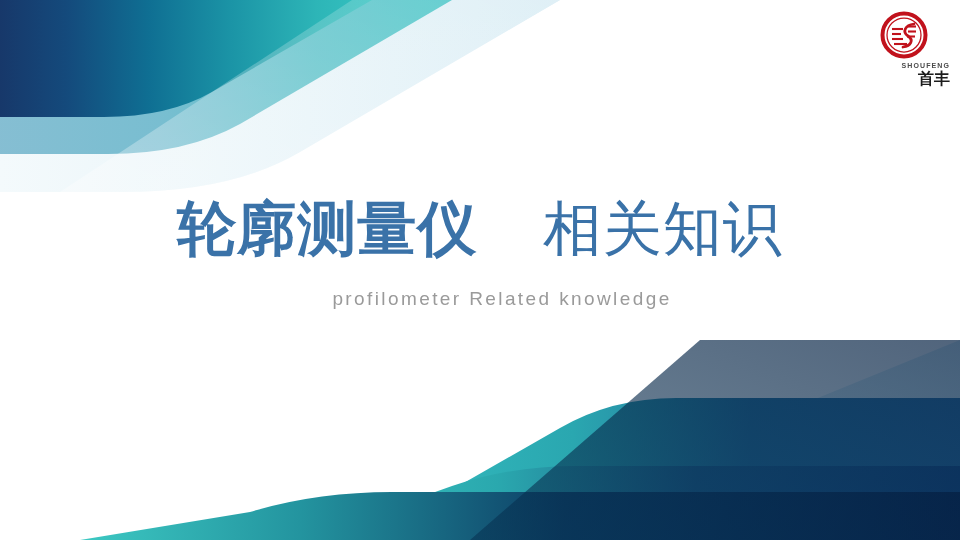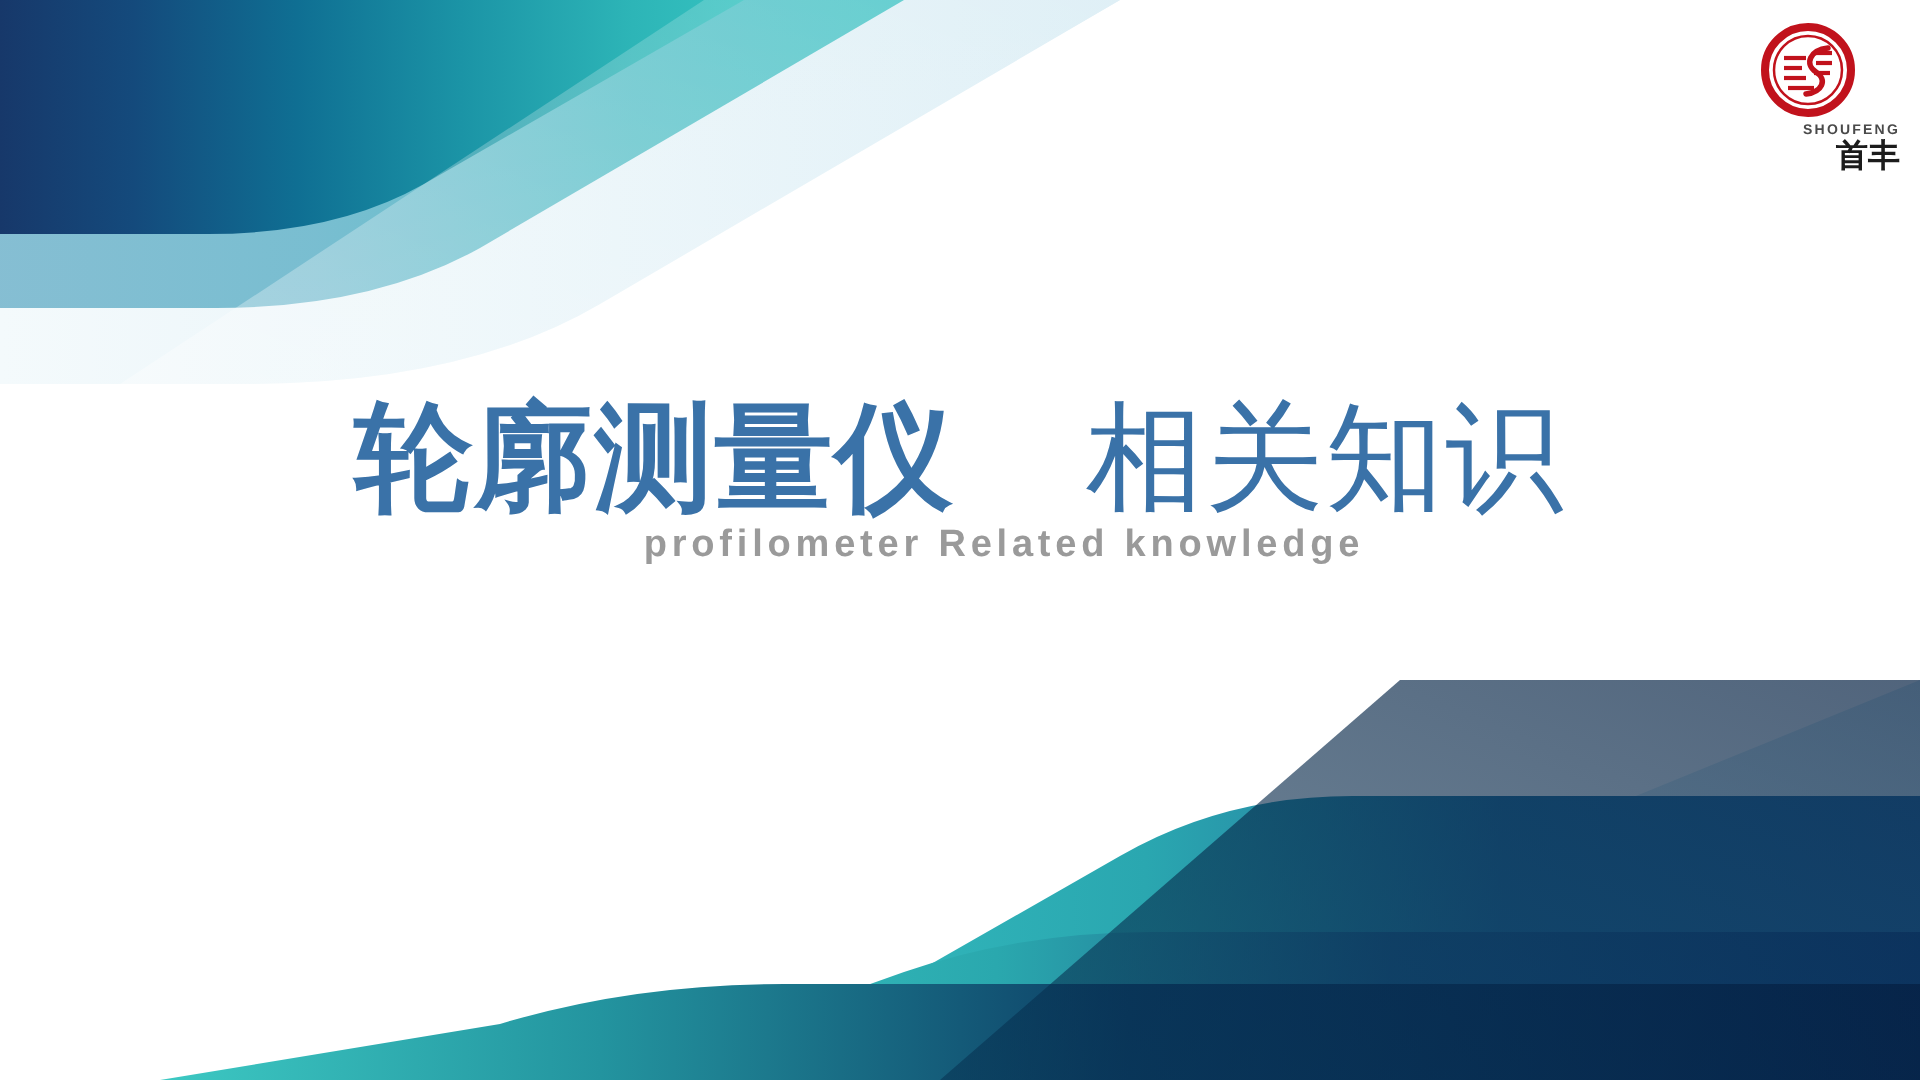--- a/index.html
+++ b/index.html
@@ -44,24 +44,25 @@
     white-space: nowrap;
   }
   #main-title .t-strong {
     font-weight: bold;
   }
   #main-title .t-light {
     font-weight: normal;
     margin-left: 48px;
   }
   #subtitle {
+    margin-top: 26px;
     font-size: 19px;
     color: #9a9a9a;
     letter-spacing: 2.4px;
-    font-weight: bold;
+    font-weight: normal;
     white-space: nowrap;
     padding-left: 44px;
   }
 
   #logo {
     position: absolute;
     right: 10px;
     top: 10px;
     width: 92px;
     height: 78px;

